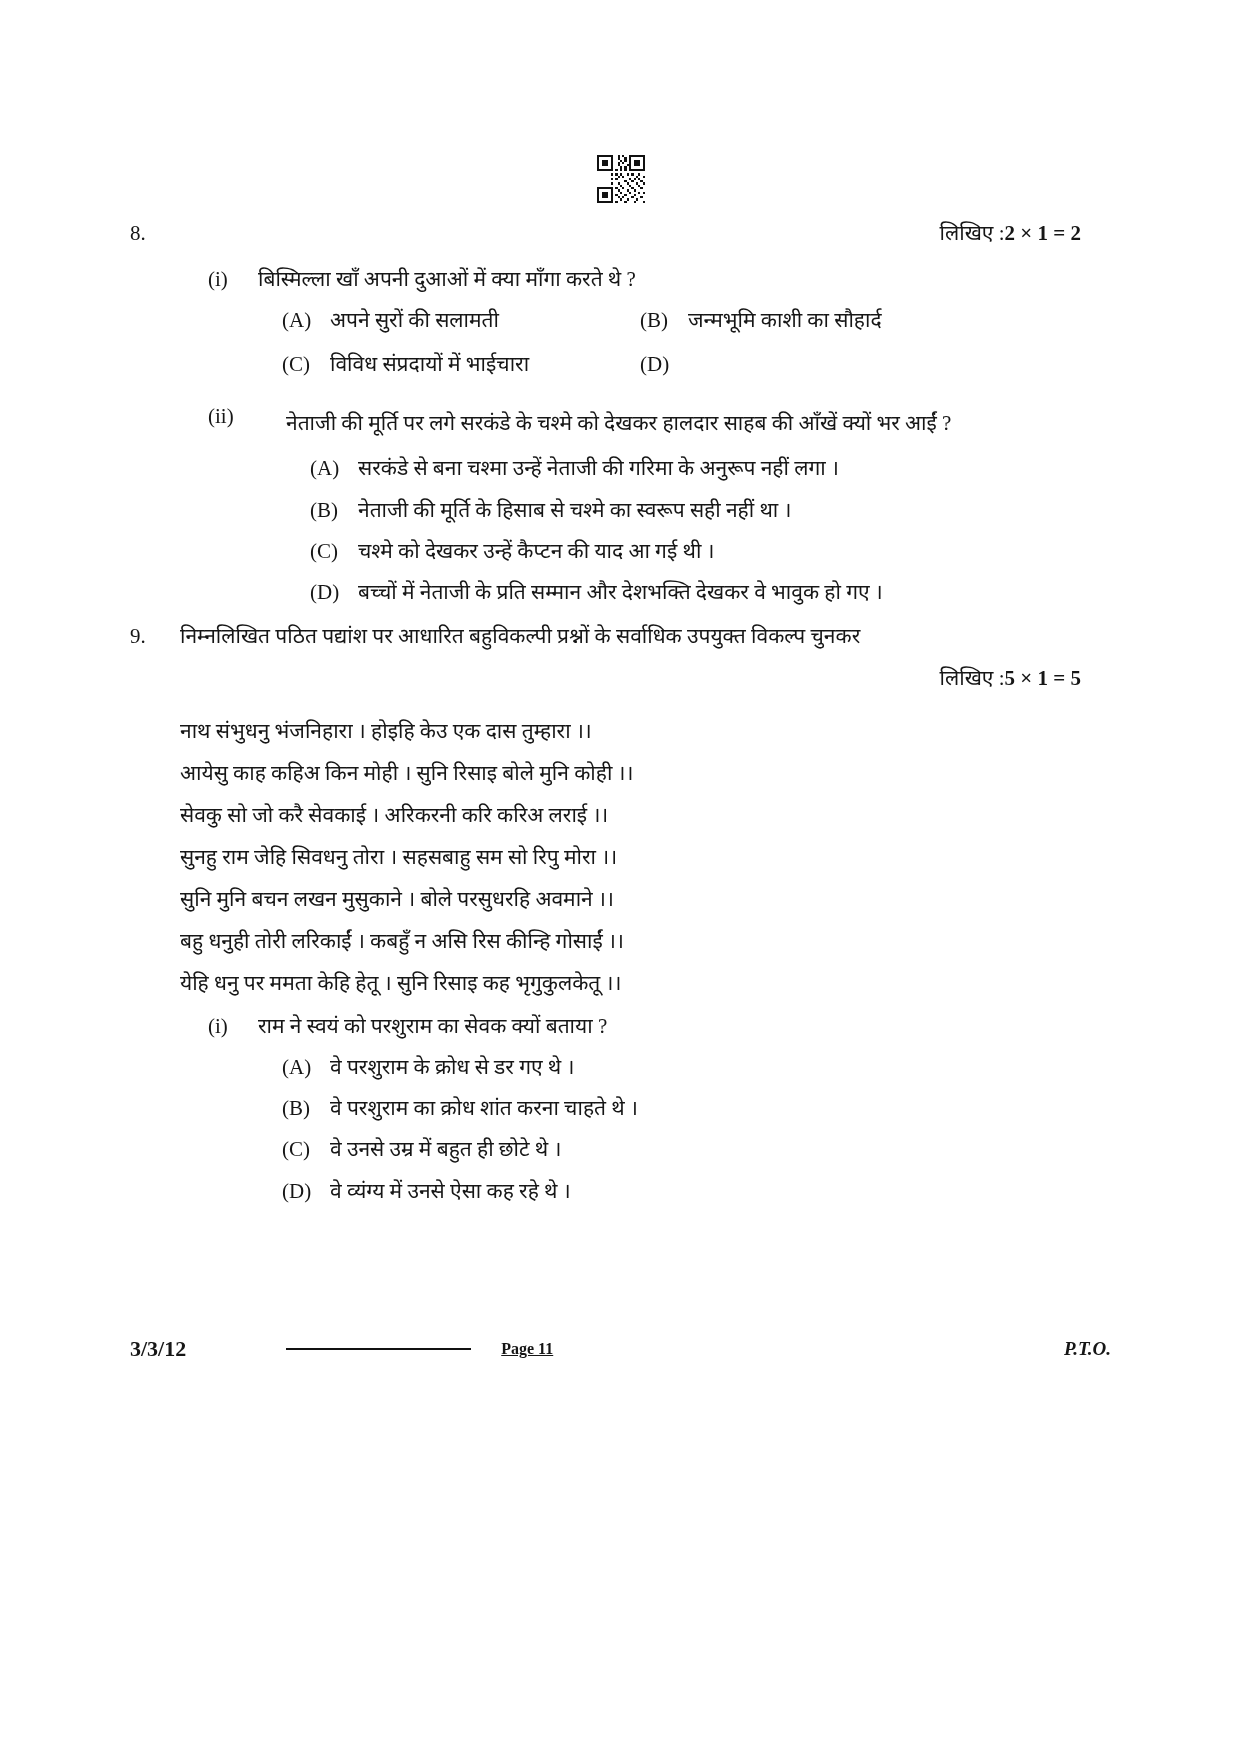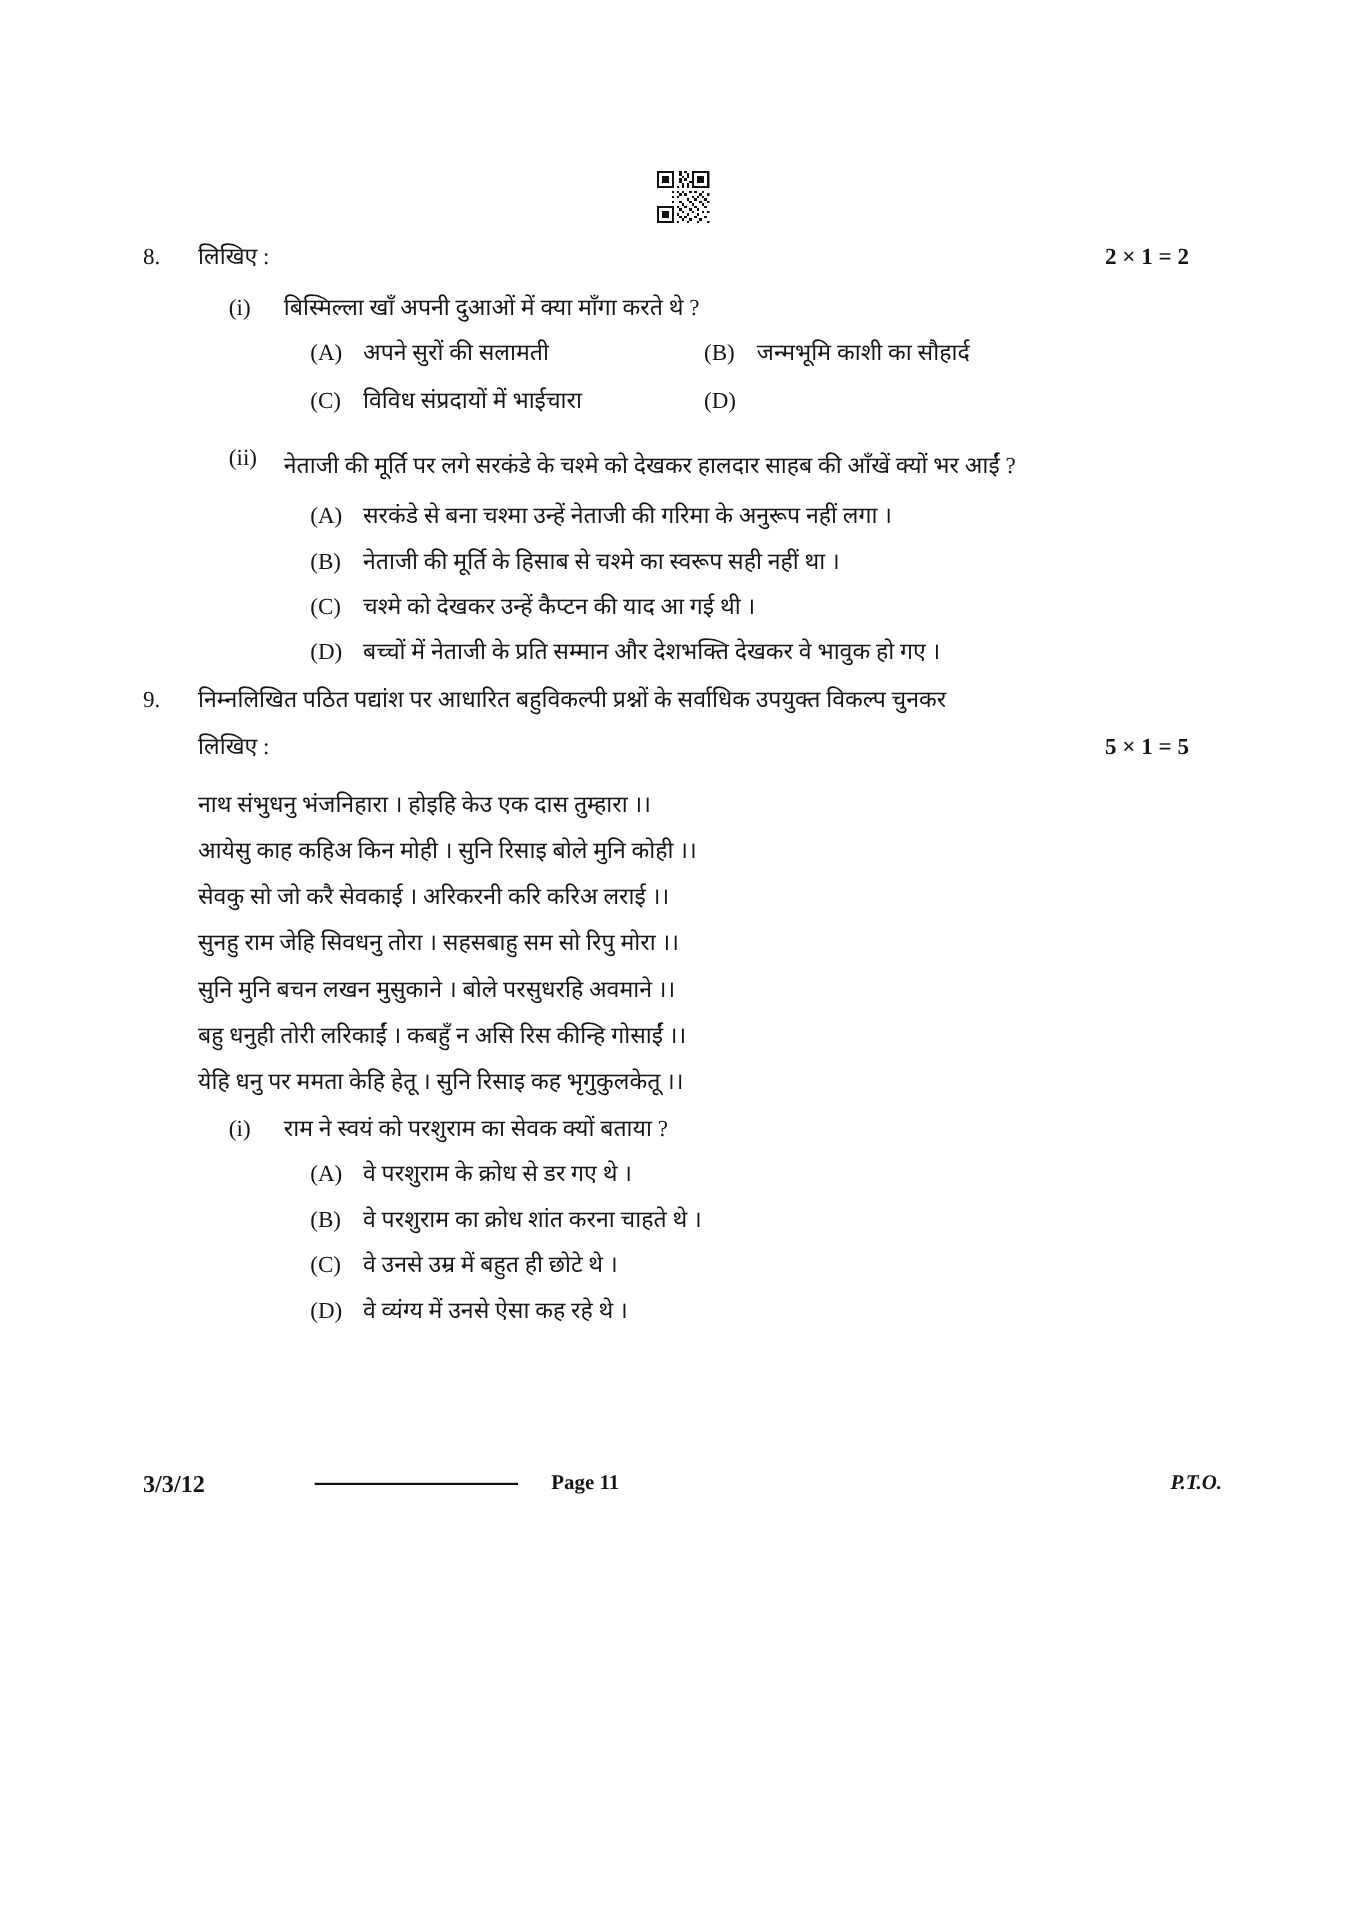--- a/index.html
+++ b/index.html
@@ -15,21 +15,21 @@
   .content { padding: 155px 130px 0 130px; }
 
   .qr-wrap { display: flex; justify-content: center; margin-bottom: 16px; }
   .qr-wrap svg { width: 48px; height: 48px; }
 
   .qrow { display: flex; align-items: flex-start; }
   .qnum { width: 50px; flex: 0 0 50px; }
   .qbody { flex: 1; min-width: 0; }
 
   .introline { margin-bottom: 14px; }
-  .line2row { display: flex; justify-content: space-between; margin-bottom: 18px; }
+  .line2row { display: flex; justify-content: flex-end; margin-bottom: 18px; }
   .marks { padding-right: 30px; }
   .b { font-weight: bold; }
   .i { font-style: italic; }
 
   .subq { display: flex; margin-left: 28px; }
   .sublabel { width: 50px; flex: 0 0 50px; }
   .subbody { flex: 1; min-width: 0; font-family: Liberation Serif, serif; }
   .subtext { line-height: 2.0; margin-bottom: 10px; }
   .subtext.tight { line-height: 1.35; margin-bottom: 12px; }
 
@@ -40,37 +40,37 @@
     margin-left: 24px;
     margin-bottom: 24px;
   }
   .opt { display: flex; }
   .optlabel { width: 48px; flex: 0 0 48px; }
   .opttext { flex: 1; min-width: 0; }
 
   .opt-list { margin-left: 24px; }
   .opt-list .opt { margin-bottom: 13px; }
 
-  .q8ii { margin-top: 0; }
+  .q8ii { margin-top: 0; gap: 28px; }
   .sec-gap { height: 2px; }
 
   .verse { margin-bottom: 8px; }
   .verse-line { line-height: 2.0; }
 
   .footer {
     position: absolute;
     left: 130px; right: 130px; top: 1334px;
     display: flex; align-items: center;
   }
   .footer .rule {
     display: inline-block;
     width: 185px; border-top: 2px solid #111;
     margin-left: 100px;
   }
-  .footer .page-label { margin-left: 30px; font-size: 19px; }
+  .footer .page-label { margin-left: 30px; font-size: 16px; text-decoration: underline; }
   .footer .spacer { flex: 1; }
   .footer .code { font-size: 22px; }
   .footer .pto { font-size: 19px; }
 </style>
 </head>
 <body>
 
 <div class="page">
   <div class="content">
 

